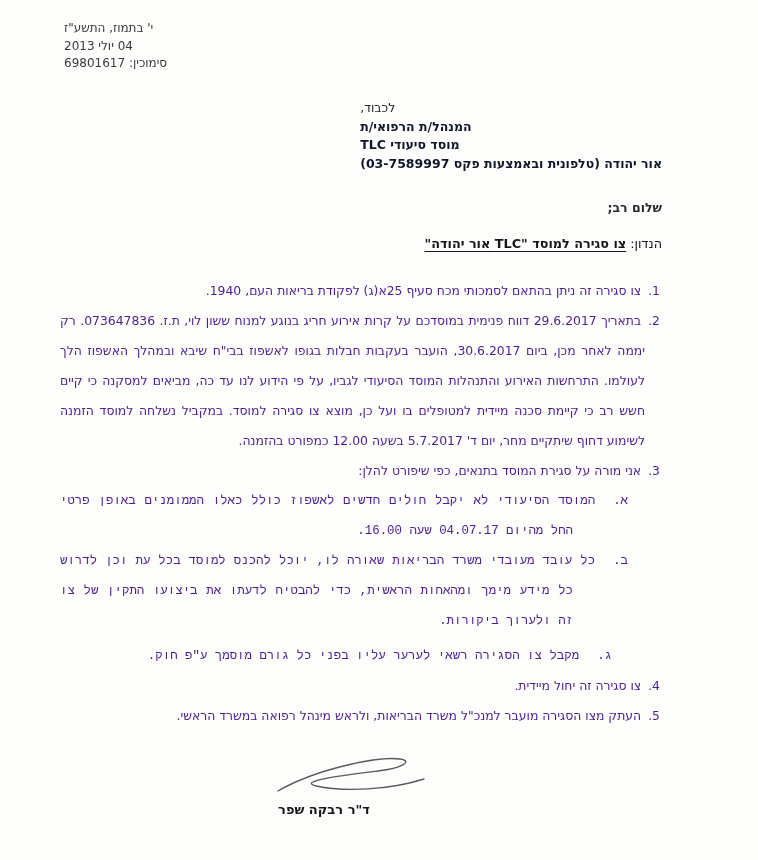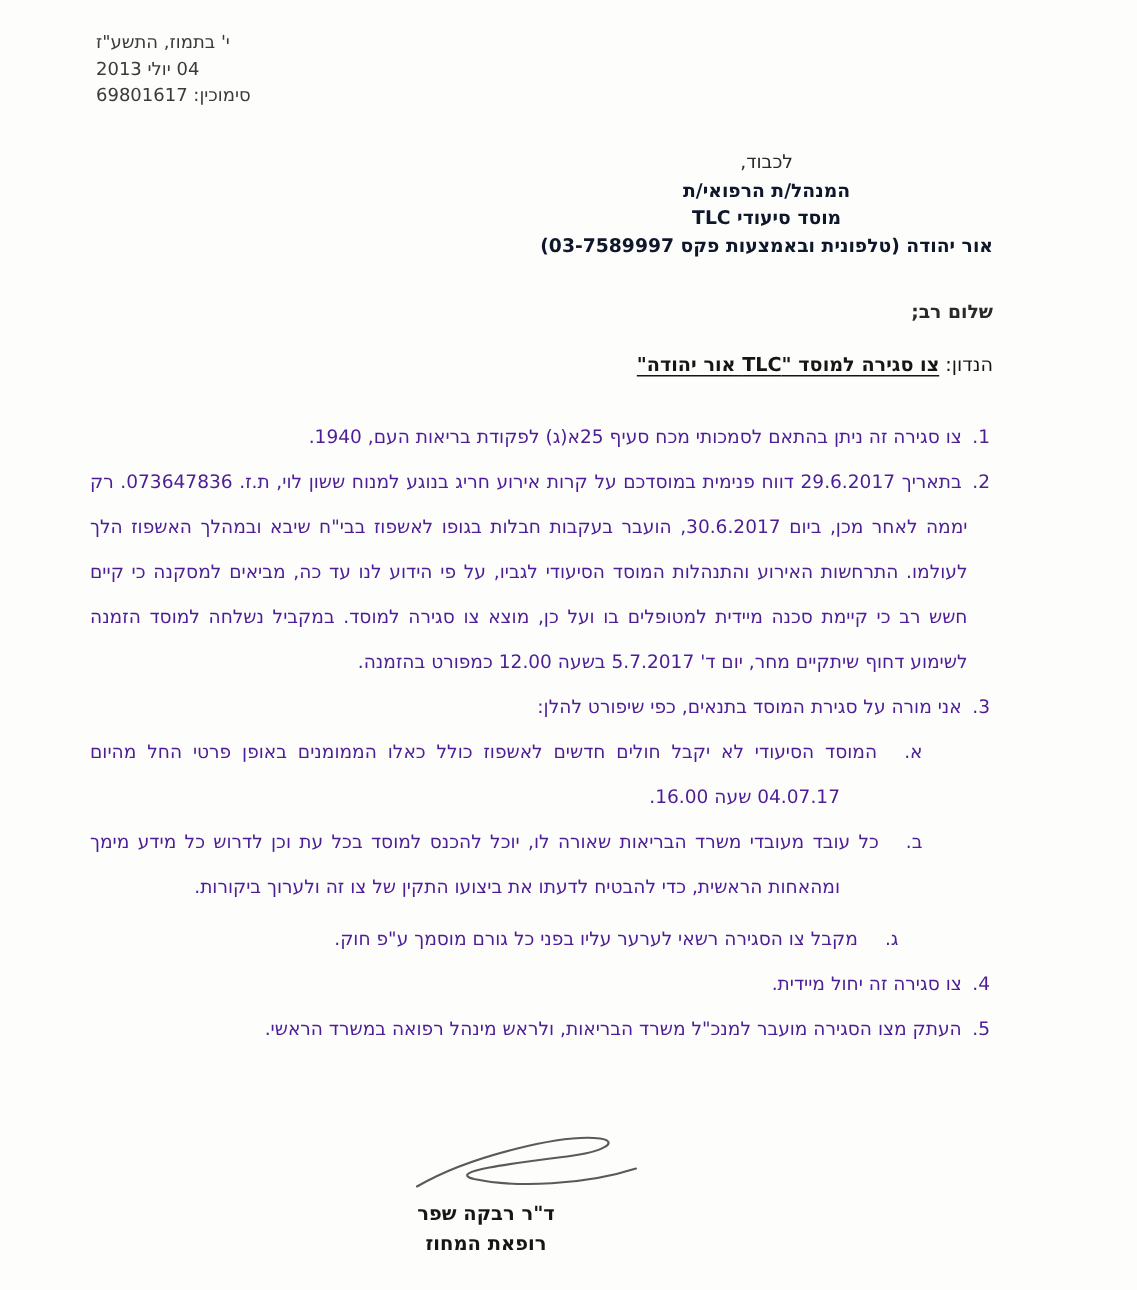--- a/index.html
+++ b/index.html
@@ -23,21 +23,21 @@
     direction:rtl;
     text-align:left;
     font-size:12px;
     line-height:17.5px;
     color:#3a3a3a;
   }
   
   .recipient{
     position:absolute;
     top:99px;right:96px;
-    text-align:center;
+    text-align:left;
     font-size:12.5px;
     line-height:18.5px;
     color:#2a2a2a;
   }
   .recipient .bold{font-weight:bold;color:#0f172a;}
   .recipient .underline{
     text-underline-offset:3px;
   }
   .greeting{
     position:absolute;
@@ -65,21 +65,21 @@
     line-height:30px;
     color:#4c1d95;
   }
   .li{
     margin:0;
     text-align:justify;
     padding-right:15px;   
     text-indent:-15px;
   }
   .li .num{margin-left:7px;}
-  .sublist{margin-right:45px;}
+  .sublist{margin-right:32px;font-family:Liberation Mono, monospace;}
   .sli{
     margin:0;
     text-align:justify;
     padding-right:55px;
     text-indent:-55px;
   }
   .sli .num{margin-left:18px;}
   .sli.extra-indent{margin-right:16px;margin-top:5px;}
   
   .scribble{
@@ -146,16 +146,15 @@
 
 
   </div>
 
   <svg class="scribble" viewBox="0 0 158 50" xmlns="http://www.w3.org/2000/svg">
     <path d="M6 41 C 42 20, 104 6, 128 9 C 141 11, 131 18, 106 21 C 74 25, 24 31, 44 36 C 72 42, 118 40, 152 29" fill="none" stroke="#5a5a5a" stroke-width="1.4" stroke-linecap="round"></path>
   </svg>
 
   <div class="signer">
     <div>ד"ר רבקה שפר</div>
-    <div>רופאת המחוז</div>
   </div>
 
 </div>
 
 </body></html>

